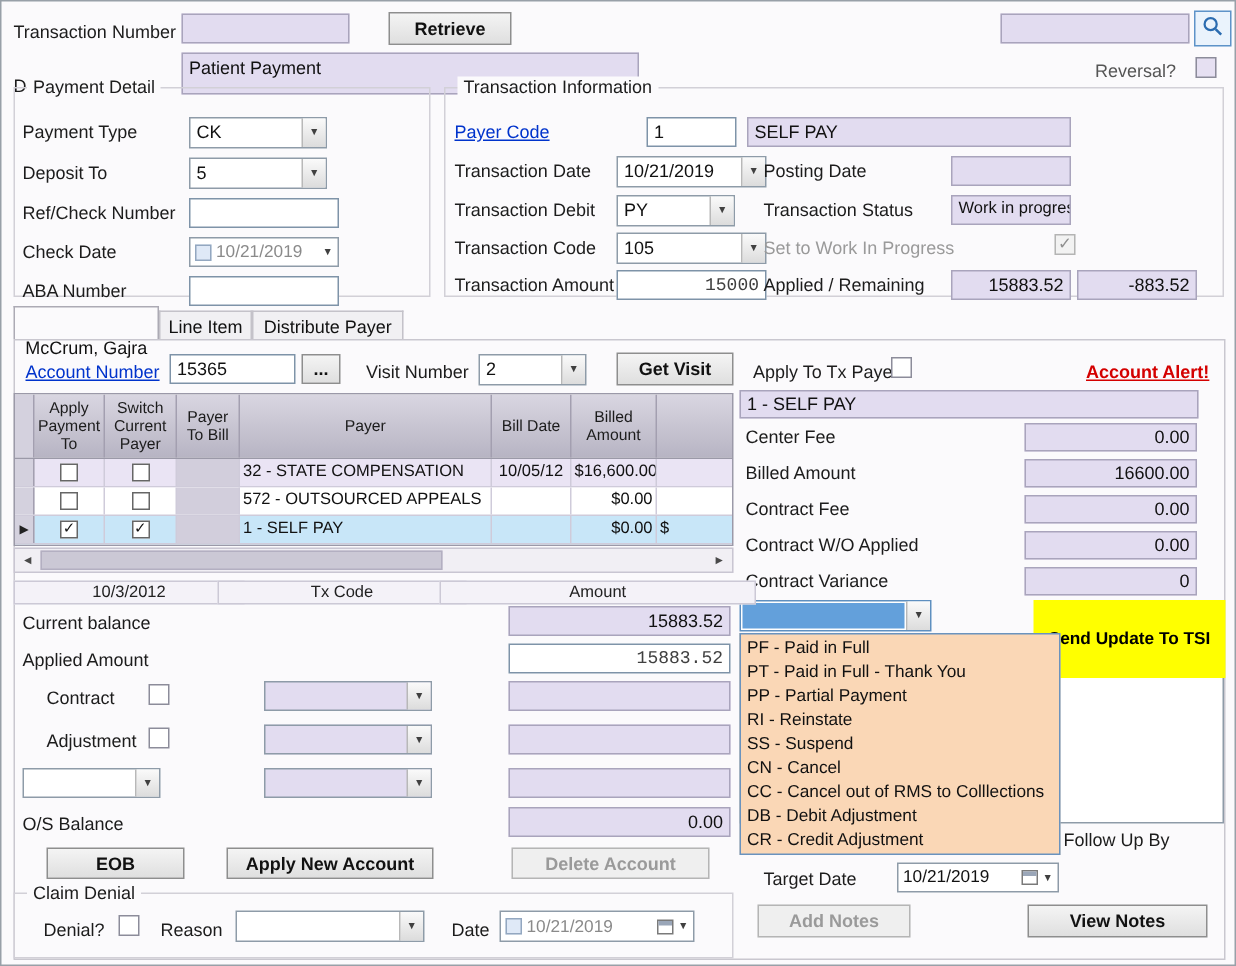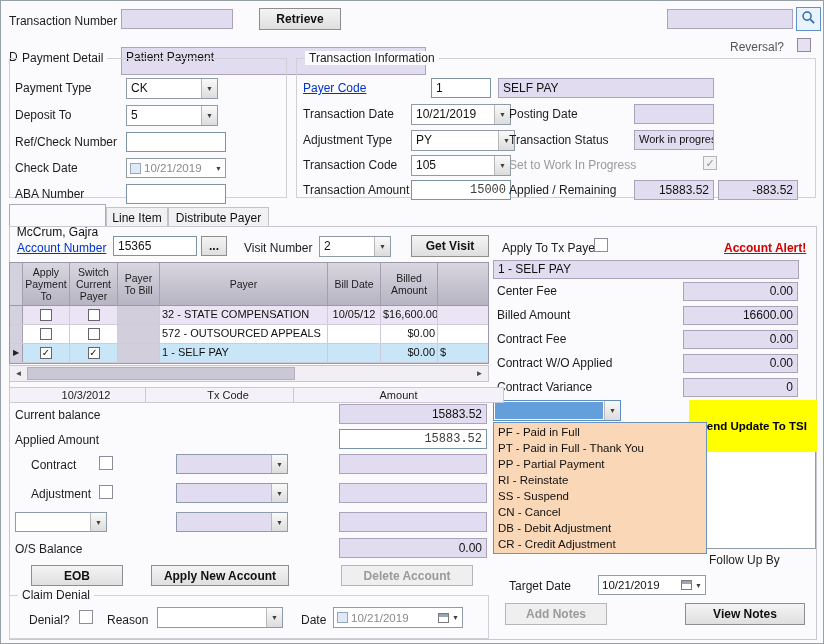--- a/index.html
+++ b/index.html
@@ -68,21 +68,21 @@
   <button class="btn" style="left:795px;top:6px;width:25px;height:24px;background:#EAF3FC;border-color:#5E93C8">
     <span>
       <svg width="15" height="15" viewBox="0 0 16 16">
           <circle cx="6.5" cy="6.5" r="4.3" fill="none" stroke="#2B6CB0" stroke-width="1.6"></circle>
           <line x1="10" y1="10" x2="14" y2="14" stroke="#2B6CB0" stroke-width="1.8"></line>
         </svg>
     </span>
   </button>
 
   <div class="lbl" style="left:8px;top:49px">Description</div>
-  <div class="field" style="left:120px;top:46px;width:305px;height:28px">Patient Payment</div>
+  <div class="field" style="left:120px;top:34px;width:305px;height:28px">Patient Payment</div>
   <div class="lbl" style="left:729px;top:39px;color:#555">Reversal?</div>
   <div class="chk lav" style="left:796px;top:37px"></div>
 
   <div class="grp" style="left:8px;top:57px;width:278px;height:140px">
     <span class="grp-title">Payment Detail</span>
   </div>
   <div class="lbl" style="left:14px;top:80px">Payment Type</div>
   <div class="combo" style="left:125px;top:77px;width:92px;height:21px">
     <span class="cv">CK</span>
     <span class="ca">▼</span>
@@ -111,22 +111,22 @@
   <div class="field" style="left:497px;top:77px;width:216px;height:20px">SELF PAY</div>
 
   <div class="lbl" style="left:302px;top:106px">Transaction Date</div>
   <div class="combo" style="left:410px;top:103px;width:100px;height:21px">
     <span class="cv">10/21/2019</span>
     <span class="ca">▼</span>
   </div>
   <div class="lbl" style="left:508px;top:106px">Posting Date</div>
   <div class="field" style="left:633px;top:103px;width:80px;height:20px"></div>
 
-  <div class="lbl" style="left:302px;top:132px">Adjustment Type</div>
-  <div class="combo" style="left:410px;top:129px;width:104px;height:21px">
+  <div class="lbl" style="left:302px;top:132px">Transaction Debit</div>
+  <div class="combo" style="left:410px;top:129px;width:79px;height:21px">
     <span class="cv">PY</span>
     <span class="ca">▼</span>
   </div>
   <div class="lbl" style="left:508px;top:132px">Transaction Status</div>
   <div class="field" style="left:633px;top:129px;width:80px;height:20px;font-size:11px">Work in progress</div>
 
   <div class="lbl" style="left:302px;top:157px">Transaction Code</div>
   <div class="combo" style="left:410px;top:154px;width:100px;height:21px">
     <span class="cv">105</span>
     <span class="ca">▼</span>
@@ -231,20 +231,21 @@
   </div>
   <div class="yellowflag" style="left:688px;top:399px;width:128px">Send Update To TSI</div>
 
   <div class="droplist">
     <div class="opt">PF - Paid in Full</div>
     <div class="opt">PT - Paid in Full - Thank You</div>
     <div class="opt">PP - Partial Payment</div>
     <div class="opt">RI - Reinstate</div>
     <div class="opt">SS - Suspend</div>
     <div class="opt">CN - Cancel</div>
+    <div class="opt">CC - Cancel out of RMS to Colllections</div>
     <div class="opt">DB - Debit Adjustment</div>
     <div class="opt">CR - Credit Adjustment</div>
   </div>
 
   <div class="lbl" style="left:708px;top:552px">Follow Up By</div>
   <div class="lbl" style="left:508px;top:578px">Target Date</div>
   <div class="datebox" style="left:597px;top:574px;width:108px;height:20px">
     <span class="dtext dark">10/21/2019</span>
     <span class="cal"></span>
     <span class="darr">▼</span>

